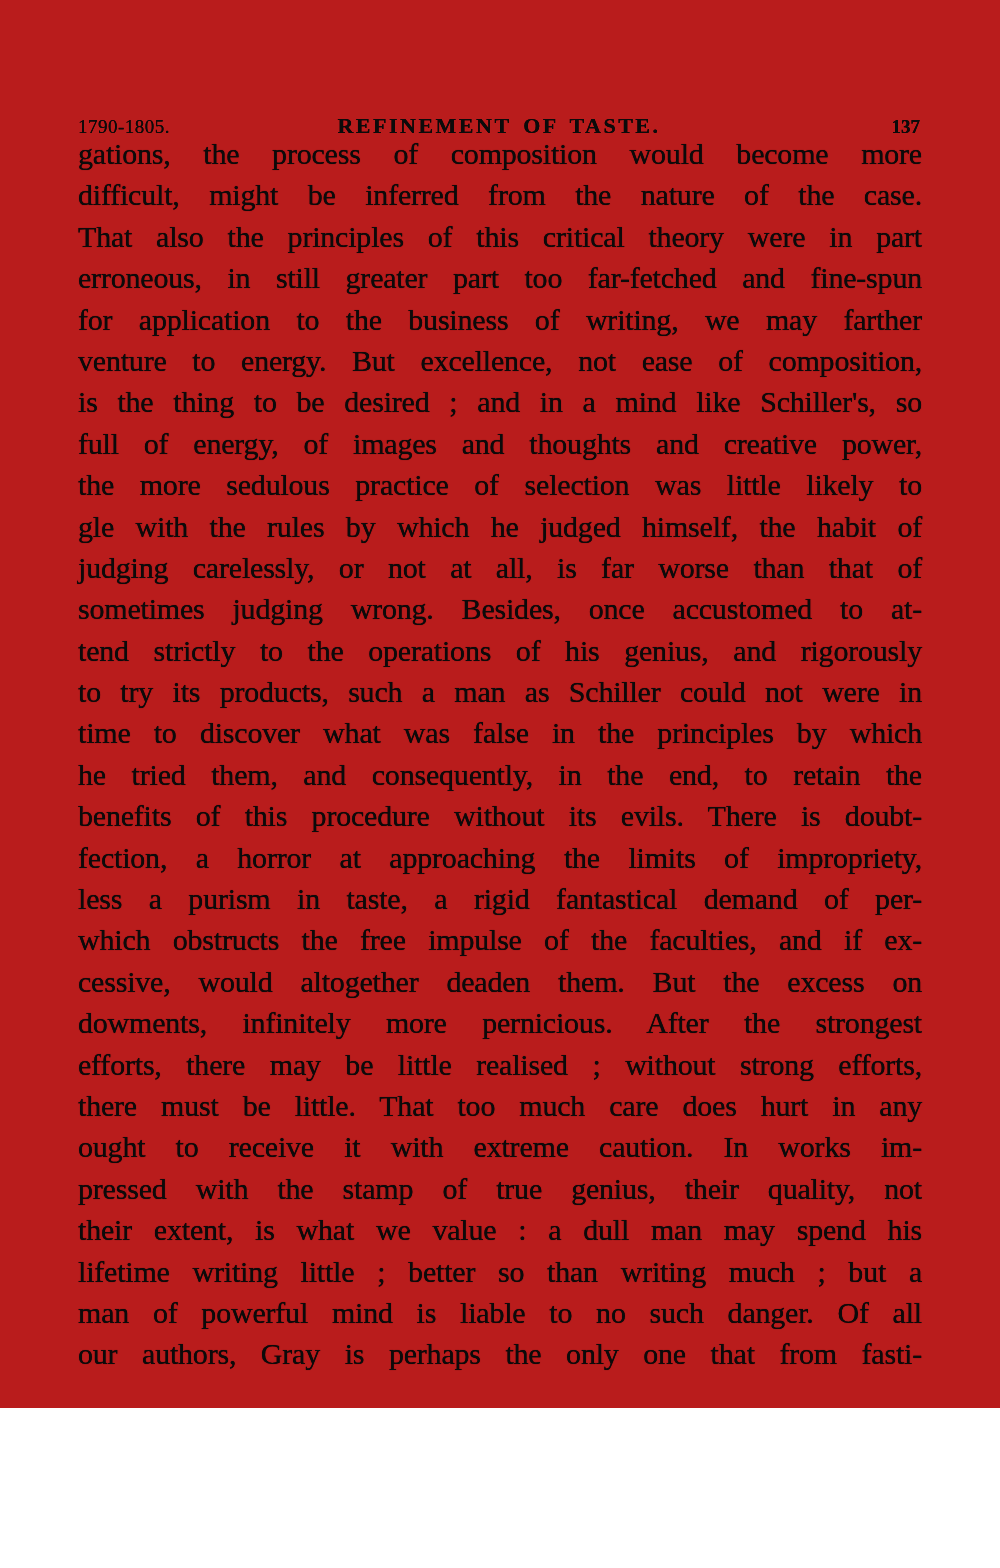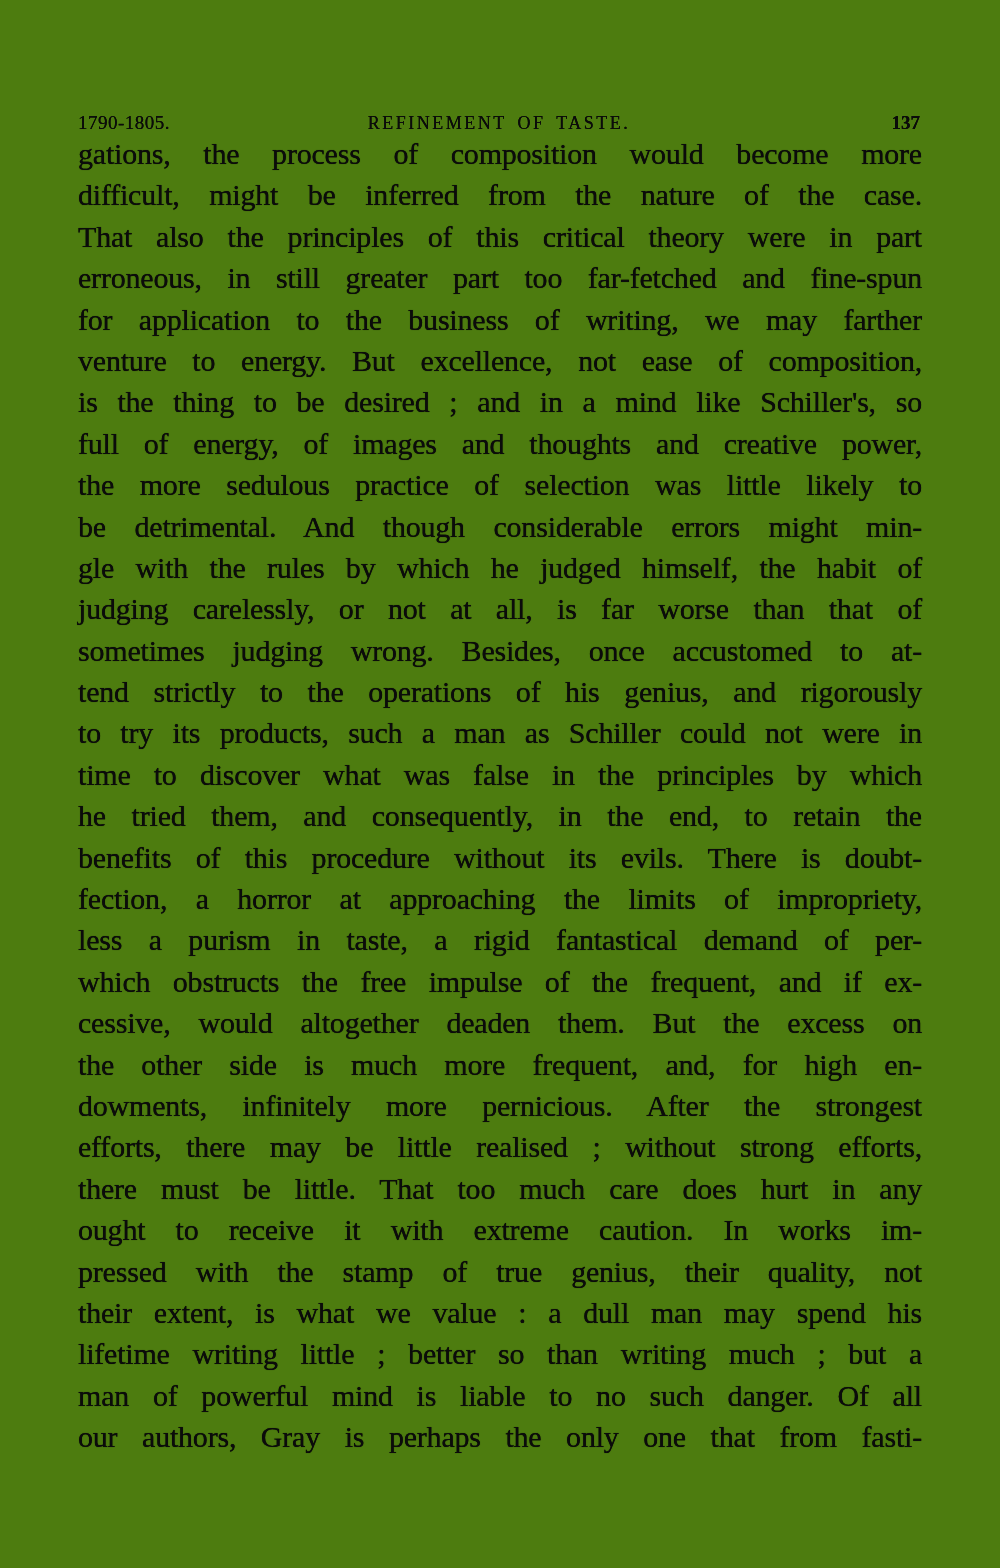--- a/index.html
+++ b/index.html
@@ -3,22 +3,22 @@
 <meta charset="utf-8">
 <style>
   html, body {
     margin: 0;
     padding: 0;
     background: #ffffff;
   }
   .page {
     position: relative;
     width: 1000px;
-    height: 1568px;
-    background: #4d7c0f;
+    height: 1408px;
+    background: #b91c1c;
     overflow: hidden;
     font-family: "Liberation Serif", "DejaVu Serif", serif;
     color: #0b0b0b;
   }
   
   .running-header {
     position: absolute;
     top: 72px;
     left: 78px;
     right: 80px;
@@ -27,24 +27,24 @@
     align-items: baseline;
   }
   .era {
     justify-self: start;
     font-size: 19px;
     letter-spacing: 0.5px;
     text-shadow: 0 0 0.6px #000;
   }
   .running-title {
     justify-self: center;
-    font-size: 18px;
+    font-size: 22px;
     letter-spacing: 2.5px;
     word-spacing: 4px;
-    font-weight: normal;
+    font-weight: bold;
     text-shadow: 0 0 0.4px #000;
     margin-top: 41px;
   }
   .page-number {
     justify-self: end;
     font-size: 19px;
     font-weight: bold;
     text-shadow: 0 0 0.4px #000;
   }
   
@@ -80,34 +80,32 @@
   <div class="text-block">
     <div class="text-line">gations, the process of composition would become more</div>
     <div class="text-line">difficult, might be inferred from the nature of the case.</div>
     <div class="text-line">That also the principles of this critical theory were in part</div>
     <div class="text-line">erroneous, in still greater part too far-fetched and fine-spun</div>
     <div class="text-line">for application to the business of writing, we may farther</div>
     <div class="text-line">venture to energy.  But excellence, not ease of composition,</div>
     <div class="text-line">is the thing to be desired ; and in a mind like Schiller's, so</div>
     <div class="text-line">full of energy, of images and thoughts and creative power,</div>
     <div class="text-line">the more sedulous practice of selection was little likely to</div>
-    <div class="text-line">be detrimental.  And though considerable errors might min-</div>
     <div class="text-line">gle with the rules by which he judged himself, the habit of</div>
     <div class="text-line">judging carelessly, or not at all, is far worse than that of</div>
     <div class="text-line">sometimes judging wrong.  Besides, once accustomed to at-</div>
     <div class="text-line">tend strictly to the operations of his genius, and rigorously</div>
     <div class="text-line">to try its products, such a man as Schiller could not were in</div>
     <div class="text-line">time to discover what was false in the principles by which</div>
     <div class="text-line">he tried them, and consequently, in the end, to retain the</div>
     <div class="text-line">benefits of this procedure without its evils.  There is doubt-</div>
     <div class="text-line">fection, a horror at approaching the limits of impropriety,</div>
     <div class="text-line">less a purism in taste, a rigid fantastical demand of per-</div>
-    <div class="text-line">which obstructs the free impulse of the frequent, and if ex-</div>
+    <div class="text-line">which obstructs the free impulse of the faculties, and if ex-</div>
     <div class="text-line">cessive, would altogether deaden them.  But the excess on</div>
-    <div class="text-line">the other side is much more frequent, and, for high en-</div>
     <div class="text-line">dowments, infinitely more pernicious.  After the strongest</div>
     <div class="text-line">efforts, there may be little realised ; without strong efforts,</div>
     <div class="text-line">there must be little.  That too much care does hurt in any</div>
     <div class="text-line">ought to receive it with extreme caution.  In works im-</div>
     <div class="text-line">pressed with the stamp of true genius, their quality, not</div>
     <div class="text-line">their extent, is what we value : a dull man may spend his</div>
     <div class="text-line">lifetime writing little ; better so than writing much ; but a</div>
     <div class="text-line">man of powerful mind is liable to no such danger.  Of all</div>
     <div class="text-line">our authors, Gray is perhaps the only one that from fasti-</div>
   </div>

